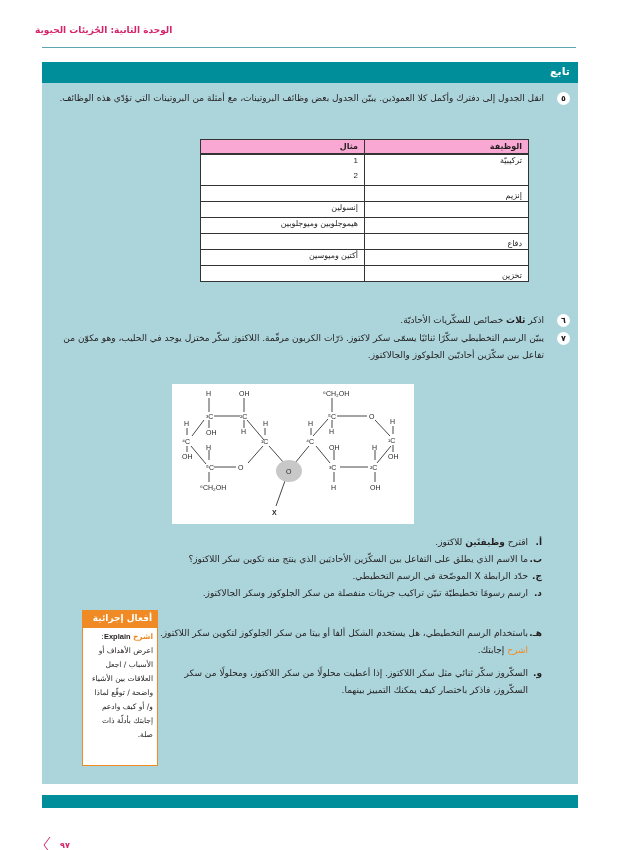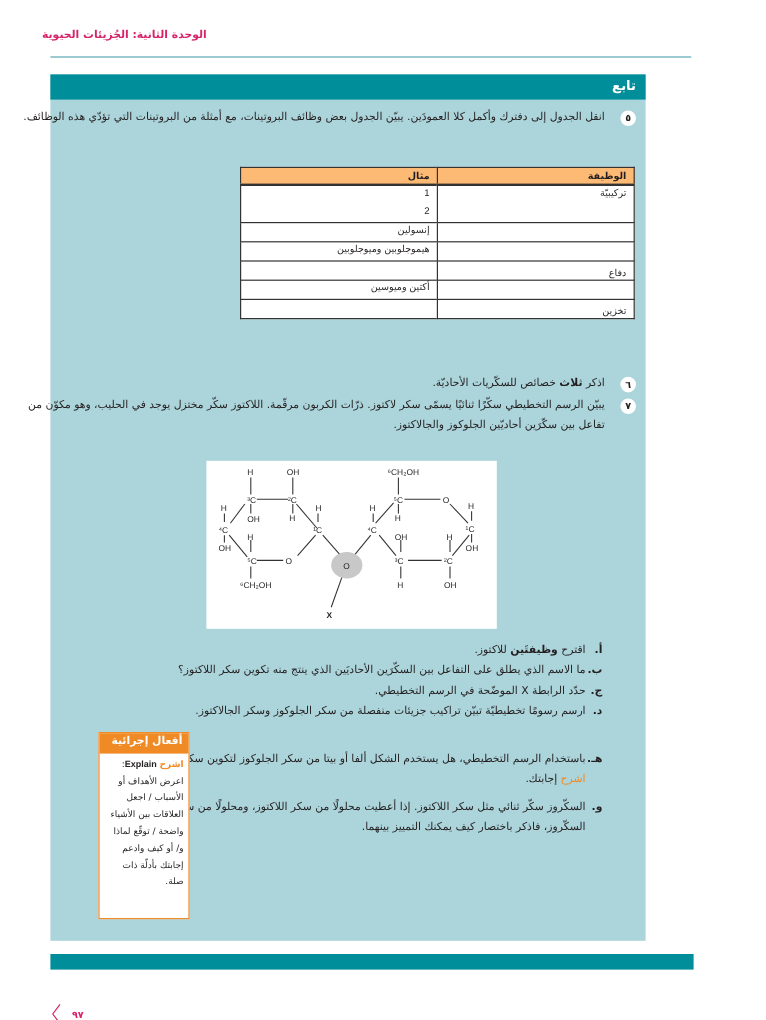--- a/index.html
+++ b/index.html
@@ -3,32 +3,32 @@
 <meta charset="utf-8">
 <style>
   * { box-sizing: border-box; margin: 0; padding: 0; }
   html, body { width: 638px; height: 850px; background: #ffffff; overflow: hidden; }
   body { position: relative; font-family: "DejaVu Sans", sans-serif; color: #231f20; direction: rtl; }
 
   .unit-title { position: absolute; top: 25px; left: 35px; width: 140px; text-align: left; direction: rtl;
     font-size: 9px; font-weight: bold; color: #d6236a; }
   .top-rule { position: absolute; top: 47px; left: 42px; width: 534px; height: 1px; background: #5aa7b2; }
 
-  .section { position: absolute; top: 62px; left: 42px; width: 496px; height: 722px; background: #acd4db; }
+  .section { position: absolute; top: 62px; left: 42px; width: 536px; height: 722px; background: #acd4db; }
   .section-header { height: 21px; background: #008f9a; color: #ffffff; font-size: 11px; font-weight: bold;
     padding: 3px 8px 0 0; }
 
   .q { position: absolute; right: 8px; font-size: 9px; line-height: 17px; color: #231f20; }
   .q-num { position: absolute; right: 0; top: 2px; width: 13px; height: 13px; border-radius: 50%;
     background: #ffffff; color: #231f20; font-size: 8px; font-weight: bold; text-align: center; line-height: 13px; }
   .q-text { margin-right: 26px; }
 
   .tbl { position: absolute; top: 77px; left: 158px; width: 329px; border-collapse: collapse;
     background: #ffffff; font-size: 8px; border: 1.5px solid #333; }
-  .tbl th { background: #fdba74; text-align: right; padding: 1px 6px; font-weight: bold; height: 14px;
+  .tbl th { background: #f9a8d4; text-align: right; padding: 1px 6px; font-weight: bold; height: 14px;
     border: 1px solid #333; border-bottom: 2px solid #333; font-size: 8px; }
   .tbl td { border-left: 1px solid #333; border-right: 1px solid #333; padding: 1px 6px; height: 16px;
     font-family: "Liberation Sans", sans-serif; vertical-align: top; }
   .tbl tr.rb td { border-bottom: 1px solid #333; }
   .tbl td.ex { text-align: right; }
   .tbl td.fn { text-align: right; }
 
   .diagram { position: absolute; top: 322px; left: 130px; width: 242px; height: 140px; background: #ffffff; }
   .diagram svg { width: 100%; height: 100%; }
 
@@ -72,20 +72,24 @@
       </tr>
     </thead>
     <tbody>
       <tr>
         <td class="fn">تركيبيّة</td>
         <td class="ex">1</td>
       </tr>
       <tr class="rb">
         <td class="fn"></td>
         <td class="ex">2</td>
+      </tr>
+      <tr class="rb">
+        <td class="fn" style="vertical-align:bottom;">إنزيم</td>
+        <td class="ex"></td>
       </tr>
       <tr class="rb">
         <td class="fn"></td>
         <td class="ex">إنسولين</td>
       </tr>
       <tr class="rb">
         <td class="fn"></td>
         <td class="ex">هيموجلوبين وميوجلوبين</td>
       </tr>
       <tr class="rb">

